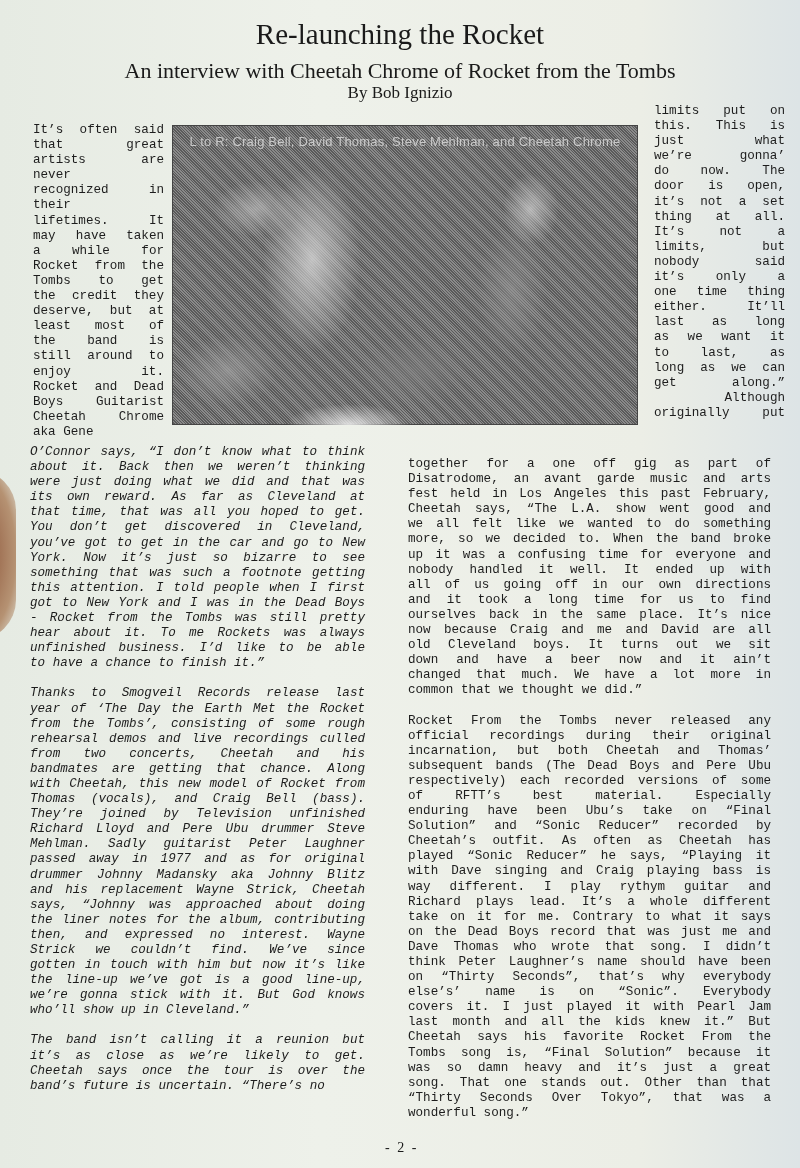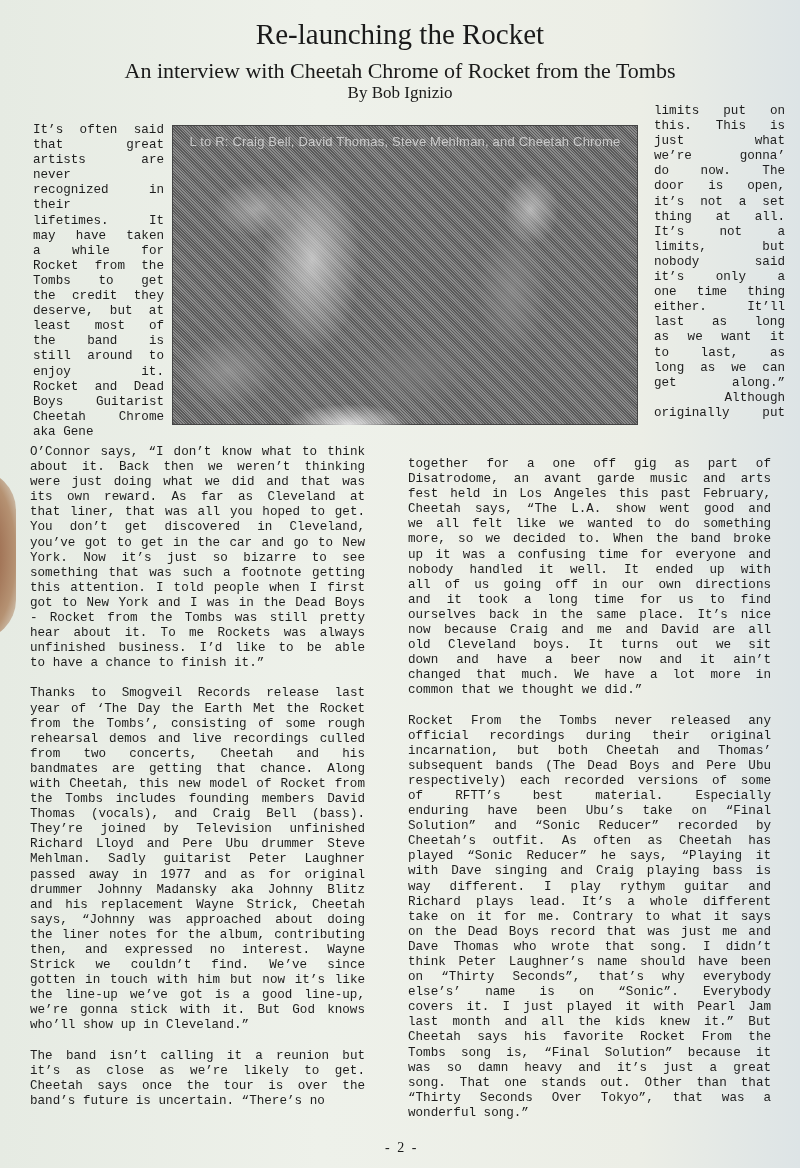--- a/index.html
+++ b/index.html
@@ -24,21 +24,21 @@
     .line { display: block; white-space: pre; }
 
     .narrow-left { left: 33px; top: 123px; width: 131px; }
     .narrow-left .line { text-align: justify; text-align-last: justify; white-space: normal; }
     .narrow-left .line.last { text-align-last: left; }
 
     .narrow-right { left: 654px; top: 104px; width: 131px; }
     .narrow-right .line { text-align: justify; text-align-last: justify; white-space: normal; }
     .narrow-right .line.right { text-align: right; text-align-last: right; }
 
-    .wide-left { left: 30px; top: 445px; width: 335px; }
+    .wide-left { left: 30px; top: 445px; width: 335px; font-style: italic; }
     .wide-right { left: 408px; top: 457px; width: 363px; }
     .para { margin: 0 0 15px 0; }
     .para .line { text-align: justify; text-align-last: justify; white-space: normal; }
     .para .line.last { text-align-last: left; }
 
     .photo {
       position: absolute; left: 172px; top: 125px; width: 466px; height: 300px;
       background:
         radial-gradient(ellipse 70px 130px at 30% 45%, rgba(210,210,210,0.85), rgba(210,210,210,0) 70%),
         radial-gradient(ellipse 60px 40px at 18% 28%, rgba(190,190,190,0.7), rgba(190,190,190,0) 70%),
@@ -125,41 +125,40 @@
     <span class="line">get along.”</span>
     <span class="line right">Although</span>
     <span class="line">originally put</span>
   </div>
 <div class="col mono wide-left" id="wide-left">
     <div class="para">
       <span class="line">O’Connor says, “I don’t know what to think</span>
       <span class="line">about it. Back then we weren’t thinking</span>
       <span class="line">were just doing what we did and that was</span>
       <span class="line">its own reward. As far as Cleveland at</span>
-      <span class="line">that liner, that was all you hoped to get.</span>
+      <span class="line">that time, that was all you hoped to get.</span>
       <span class="line">You don’t get discovered in Cleveland,</span>
       <span class="line">you’ve got to get in the car and go to New</span>
       <span class="line">York. Now it’s just so bizarre to see</span>
       <span class="line">something that was such a footnote getting</span>
       <span class="line">this attention. I told people when I first</span>
       <span class="line">got to New York and I was in the Dead Boys</span>
       <span class="line">- Rocket from the Tombs was still pretty</span>
       <span class="line">hear about it. To me Rockets was always</span>
       <span class="line">unfinished business. I’d like to be able</span>
       <span class="line last">to have a chance to finish it.”</span>
     </div>
     <div class="para">
       <span class="line">Thanks to Smogveil Records release last</span>
       <span class="line">year of ‘The Day the Earth Met the Rocket</span>
       <span class="line">from the Tombs’, consisting of some rough</span>
       <span class="line">rehearsal demos and live recordings culled</span>
       <span class="line">from two concerts, Cheetah and his</span>
       <span class="line">bandmates are getting that chance. Along</span>
       <span class="line">with Cheetah, this new model of Rocket from</span>
-      <span class="line">the Tombs includes founding members David</span>
       <span class="line">Thomas (vocals), and Craig Bell (bass).</span>
       <span class="line">They’re joined by Television unfinished</span>
       <span class="line">Richard Lloyd and Pere Ubu drummer Steve</span>
       <span class="line">Mehlman. Sadly guitarist Peter Laughner</span>
       <span class="line">passed away in 1977 and as for original</span>
       <span class="line">drummer Johnny Madansky aka Johnny Blitz</span>
       <span class="line">and his replacement Wayne Strick, Cheetah</span>
       <span class="line">says, “Johnny was approached about doing</span>
       <span class="line">the liner notes for the album, contributing</span>
       <span class="line">then, and expressed no interest. Wayne</span>

